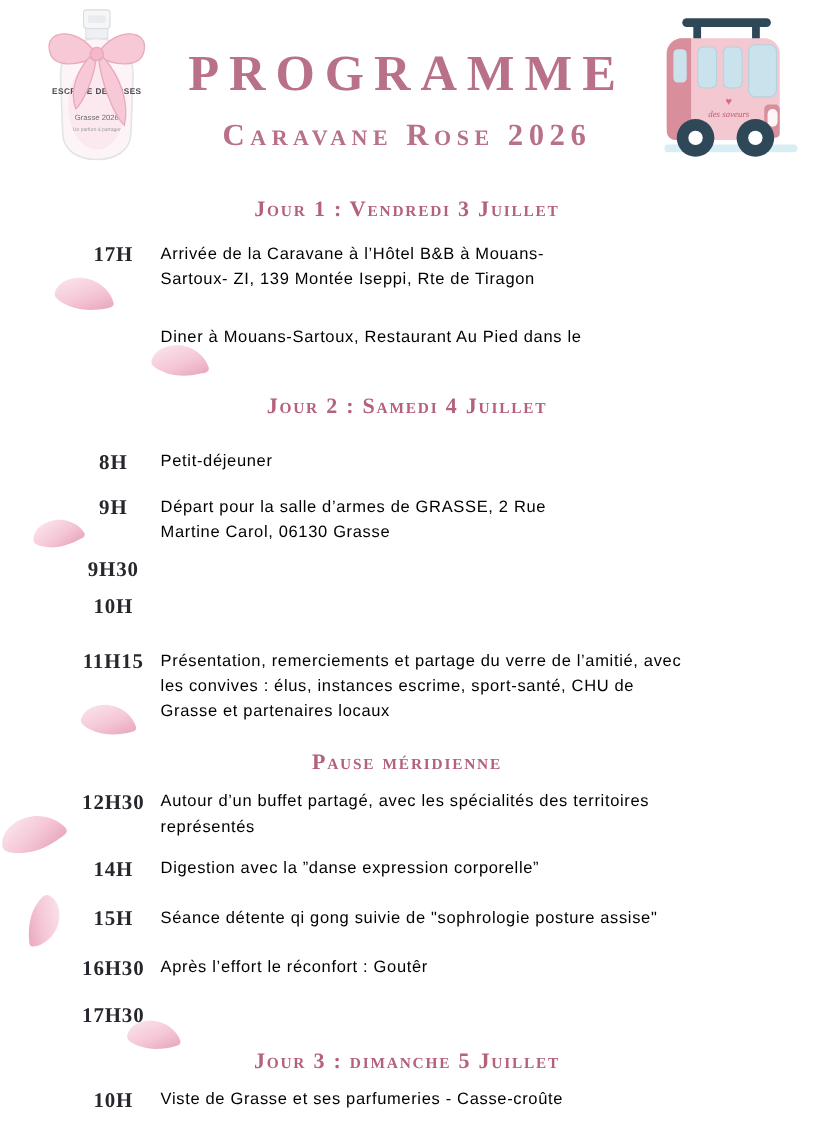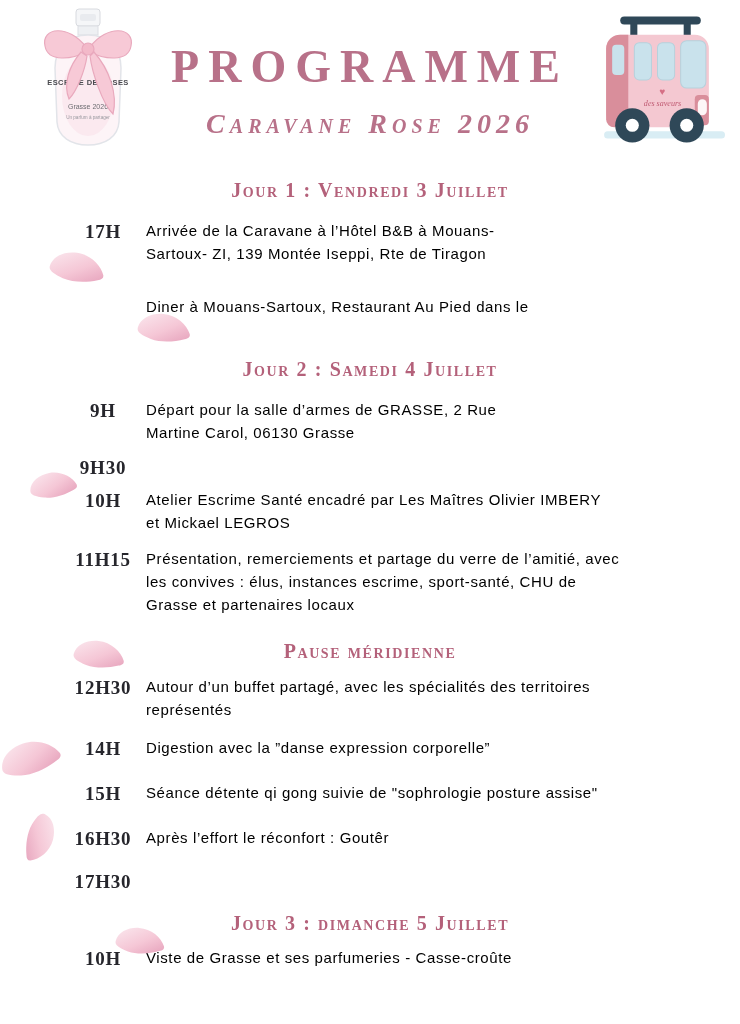--- a/index.html
+++ b/index.html
@@ -5,21 +5,21 @@
 <style>
   html,body{margin:0;padding:0;background:#fff;}
   .page{position:relative;width:740px;height:1024px;background:#ffffff;overflow:hidden;
         font-family:"Liberation Sans",sans-serif;}
 
   
   .title-block{position:absolute;left:150px;right:150px;top:26px;text-align:center;color:#b87189;}
   .title{margin:16px;font-family:"Liberation Serif",serif;font-weight:700;font-size:46px;
          letter-spacing:9px;line-height:1.1;}
   .subtitle{margin:12px 0 0;font-family:"Liberation Serif",serif;font-weight:700;font-size:28px;
-            letter-spacing:5px;font-variant:small-caps;line-height:1.1;font-style:italic;}
+            letter-spacing:5px;font-variant:small-caps;line-height:1.1;}
   .perfume{position:absolute;left:28px;top:6px;width:120px;height:142px;}
   .bus{position:absolute;right:14px;top:10px;width:136px;height:142px;}
 
   
   .schedule{position:absolute;top:172px;left:0;right:0;}
   .sec-title{margin:0;text-align:center;font-family:"Liberation Serif",serif;
              font-variant:small-caps;font-weight:700;font-size:20px;letter-spacing:1.6px;
              color:#b4617a;}
   .row{display:flex;align-items:flex-start;padding-left:62px;}
   .time{flex:0 0 82px;text-align:center;font-family:Liberation Serif, serif;font-weight:700;
@@ -100,34 +100,36 @@
 Sartoux-  ZI, 139 Montée Iseppi, Rte de Tiragon</div>
     </div>
     <div class="row" style="margin-top:30px">
       <div class="time"></div>
       <div class="desc">Diner à Mouans-Sartoux, Restaurant Au Pied dans le
 Plat</div>
     </div>
 
     <h3 class="sec-title" style="margin-top:17px">Jour 2 : Samedi 4 Juillet</h3>
 
+    <div class="row" style="margin-top:27px">
+      <div class="time">8H</div>
+      <div class="desc">Petit-déjeuner</div>
+    </div>
     <div class="row" style="margin-top:17px">
       <div class="time">9H</div>
       <div class="desc">Départ pour la salle d’armes de GRASSE, 2 Rue
 Martine Carol, 06130 Grasse</div>
     </div>
     <div class="row" style="margin-top:11px">
       <div class="time">9H30</div>
     </div>
     <div class="row" style="margin-top:9px">
       <div class="time">10H</div>
-      <div class="desc">Atelier Escrime Santé encadré par Les Maîtres Olivier IMBERY
-et Mickael LEGROS</div>
     </div>
-    <div class="row" style="margin-top:13px">
+    <div class="row" style="margin-top:26px">
       <div class="time">11H15</div>
       <div class="desc">Présentation, remerciements et partage du verre de l’amitié, avec
 les convives : élus, instances escrime, sport-santé,  CHU de
 Grasse et partenaires locaux</div>
     </div>
 
     <h3 class="sec-title" style="margin-top:24px">Pause méridienne</h3>
 
     <div class="row" style="margin-top:12px">
       <div class="time">12H30</div>

